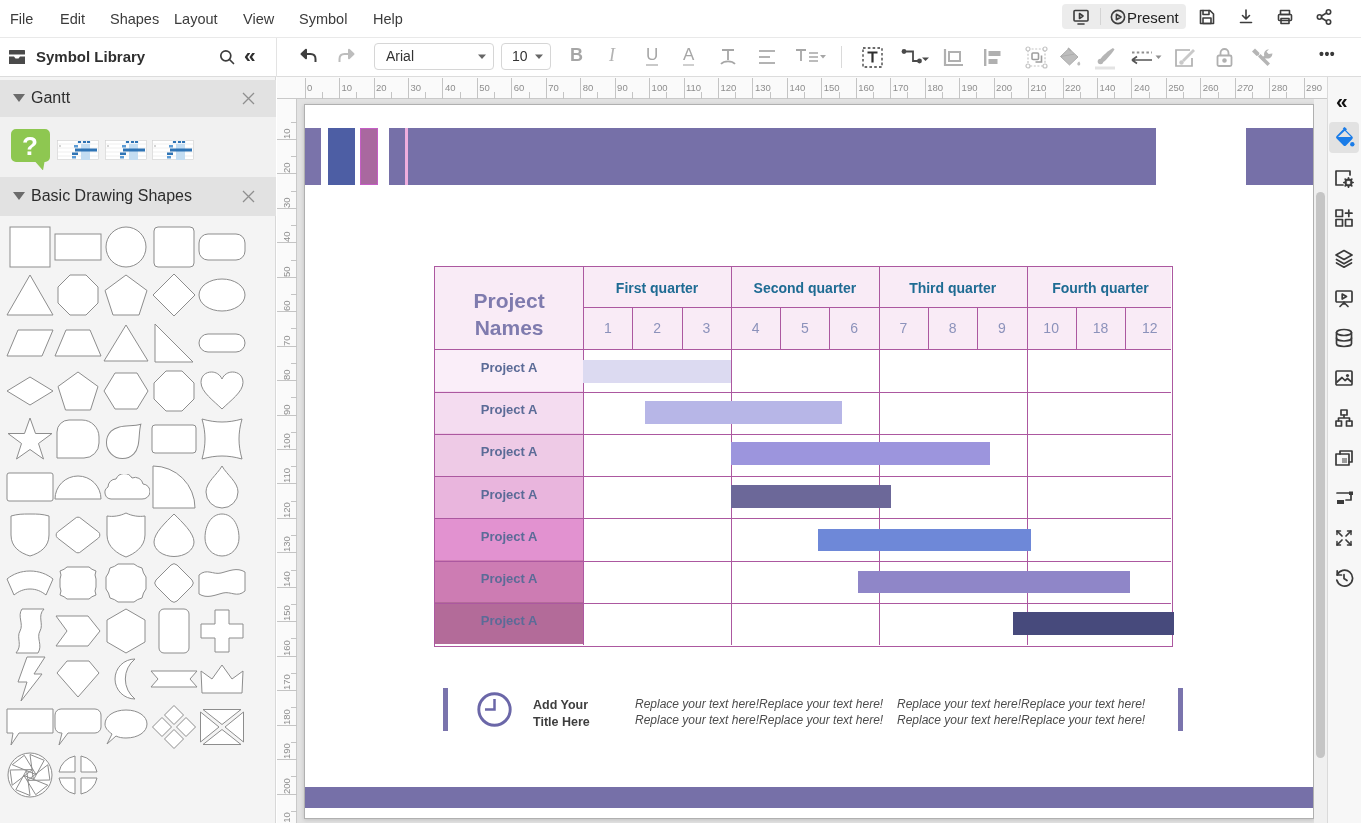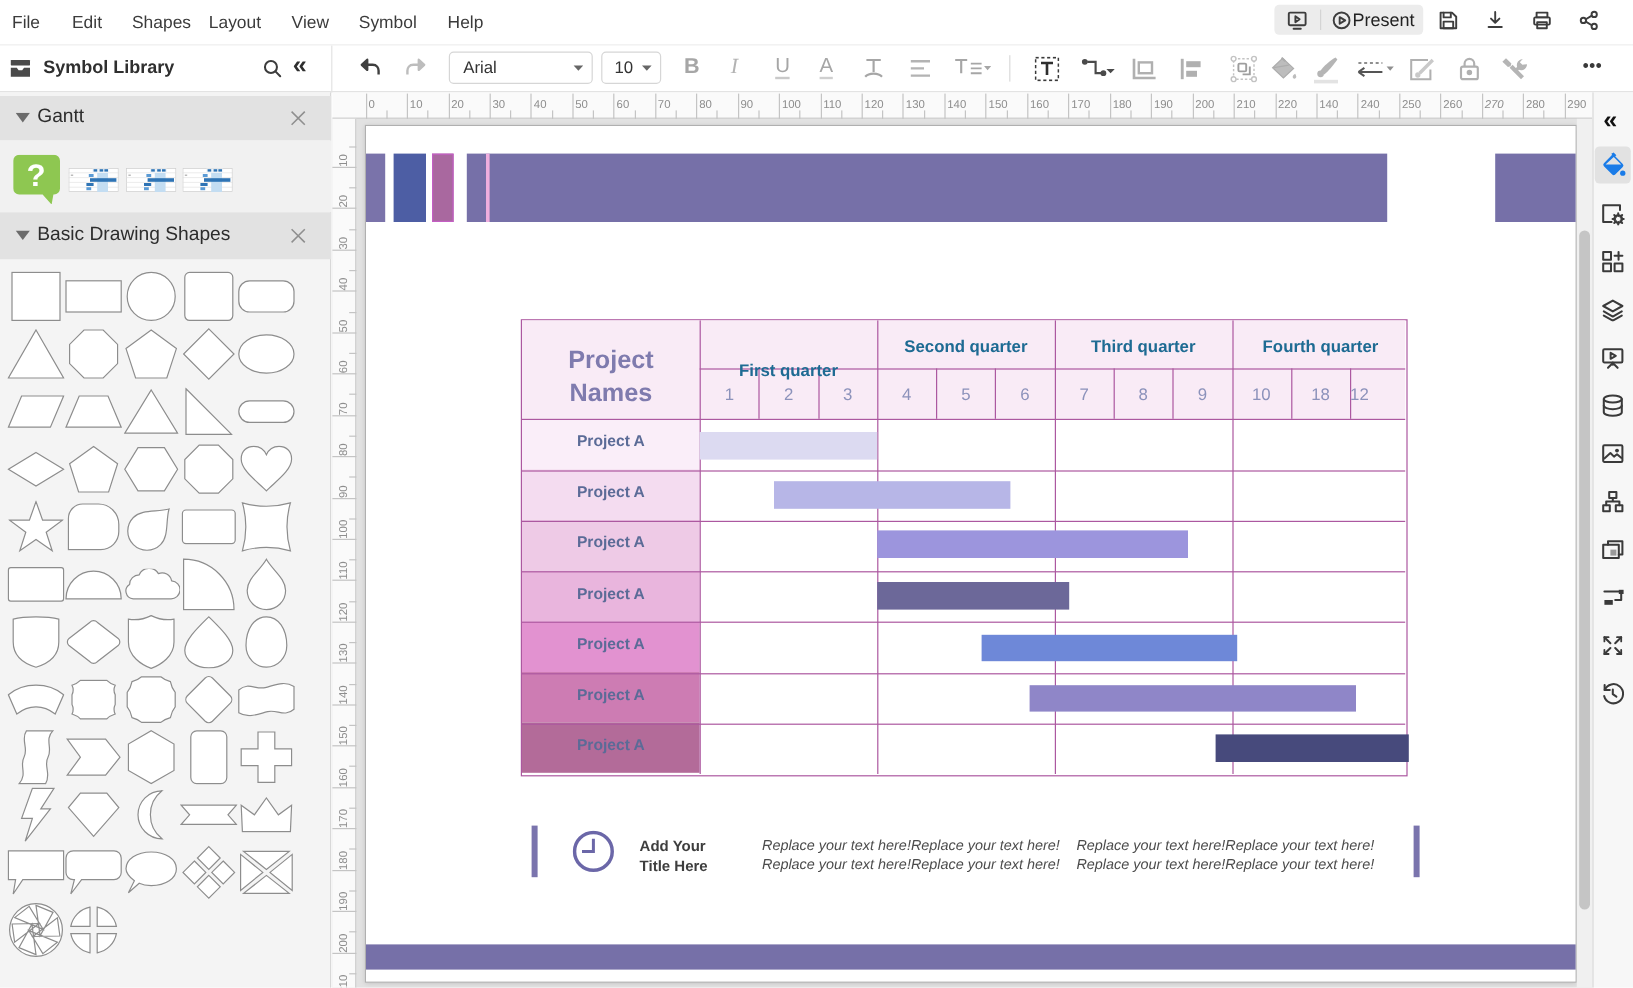--- a/index.html
+++ b/index.html
@@ -641,36 +641,36 @@
       <div class="abs" style="left:690px;top:40.5px;width:1.3px;height:42.0px;background:#ac58a0;"></div>
       <div class="abs" style="left:148.2px;top:40px;width:588.0px;height:1.3px;background:#ac58a0;"></div>
       <div class="abs" style="left:0.0px;top:82px;width:736.2px;height:1.3px;background:#ac58a0;"></div>
       <div class="abs" style="left:0.0px;top:125px;width:736.2px;height:1.3px;background:#ac58a0;"></div>
       <div class="abs" style="left:0.0px;top:167px;width:736.2px;height:1.3px;background:#ac58a0;"></div>
       <div class="abs" style="left:0.0px;top:209px;width:736.2px;height:1.3px;background:#ac58a0;"></div>
       <div class="abs" style="left:0.0px;top:251px;width:736.2px;height:1.3px;background:#ac58a0;"></div>
       <div class="abs" style="left:0.0px;top:294px;width:736.2px;height:1.3px;background:#ac58a0;"></div>
       <div class="abs" style="left:0.0px;top:336px;width:736.2px;height:1.3px;background:#ac58a0;"></div>
       <div class="abs" style="left:0;top:20px;width:148.2px;font-size:21px;font-weight:bold;color:#7f7bae;text-align:center;line-height:27.5px;">Project<br>Names</div>
-      <div class="abs" style="left:148.2px;top:13px;width:147.8px;font-size:14px;font-weight:bold;color:#1e6b93;text-align:center;margin-top:20px;">First quarter</div>
+      <div class="abs" style="left:148.2px;top:13px;width:147.8px;font-size:14px;font-weight:bold;color:#1e6b93;text-align:center;">First quarter</div>
       <div class="abs" style="left:296.0px;top:13px;width:147.8px;font-size:14px;font-weight:bold;color:#1e6b93;text-align:center;">Second quarter</div>
       <div class="abs" style="left:443.8px;top:13px;width:147.8px;font-size:14px;font-weight:bold;color:#1e6b93;text-align:center;">Third quarter</div>
       <div class="abs" style="left:591.5px;top:13px;width:147.8px;font-size:14px;font-weight:bold;color:#1e6b93;text-align:center;">Fourth quarter</div>
       <div class="abs" style="left:148.2px;top:53.5px;width:49.3px;font-size:14px;color:#8c92bb;text-align:center;">1</div>
       <div class="abs" style="left:197.5px;top:53.5px;width:49.3px;font-size:14px;color:#8c92bb;text-align:center;">2</div>
       <div class="abs" style="left:246.7px;top:53.5px;width:49.3px;font-size:14px;color:#8c92bb;text-align:center;">3</div>
       <div class="abs" style="left:296.0px;top:53.5px;width:49.3px;font-size:14px;color:#8c92bb;text-align:center;">4</div>
       <div class="abs" style="left:345.2px;top:53.5px;width:49.3px;font-size:14px;color:#8c92bb;text-align:center;">5</div>
       <div class="abs" style="left:394.5px;top:53.5px;width:49.3px;font-size:14px;color:#8c92bb;text-align:center;">6</div>
       <div class="abs" style="left:443.8px;top:53.5px;width:49.3px;font-size:14px;color:#8c92bb;text-align:center;">7</div>
       <div class="abs" style="left:493.0px;top:53.5px;width:49.3px;font-size:14px;color:#8c92bb;text-align:center;">8</div>
       <div class="abs" style="left:542.3px;top:53.5px;width:49.3px;font-size:14px;color:#8c92bb;text-align:center;">9</div>
       <div class="abs" style="left:591.5px;top:53.5px;width:49.3px;font-size:14px;color:#8c92bb;text-align:center;">10</div>
       <div class="abs" style="left:640.8px;top:53.5px;width:49.3px;font-size:14px;color:#8c92bb;text-align:center;">18</div>
-      <div class="abs" style="left:690.1px;top:53.5px;width:49.3px;font-size:14px;color:#8c92bb;text-align:left;">12</div>
+      <div class="abs" style="left:690.1px;top:53.5px;width:49.3px;font-size:14px;color:#8c92bb;text-align:center;">12</div>
       <div class="abs" style="left:0;top:93.5px;width:148.2px;font-size:13px;font-weight:bold;color:#5b6b97;text-align:center;">Project A</div>
       <div class="abs" style="left:0;top:135.7px;width:148.2px;font-size:13px;font-weight:bold;color:#5b6b97;text-align:center;">Project A</div>
       <div class="abs" style="left:0;top:177.9px;width:148.2px;font-size:13px;font-weight:bold;color:#5b6b97;text-align:center;">Project A</div>
       <div class="abs" style="left:0;top:220.1px;width:148.2px;font-size:13px;font-weight:bold;color:#5b6b97;text-align:center;">Project A</div>
       <div class="abs" style="left:0;top:262.3px;width:148.2px;font-size:13px;font-weight:bold;color:#5b6b97;text-align:center;">Project A</div>
       <div class="abs" style="left:0;top:304.5px;width:148.2px;font-size:13px;font-weight:bold;color:#5b6b97;text-align:center;">Project A</div>
       <div class="abs" style="left:0;top:346.7px;width:148.2px;font-size:13px;font-weight:bold;color:#5b6b97;text-align:center;">Project A</div>
       <div class="abs" style="left:148.2px;top:93.7px;width:147.8px;height:22.5px;background:#dcdaf1;"></div>
       <div class="abs" style="left:210.0px;top:134.7px;width:197.0px;height:22.5px;background:#b7b6e7;"></div>
       <div class="abs" style="left:296.0px;top:175.7px;width:259.0px;height:22.5px;background:#9c95dd;"></div>

